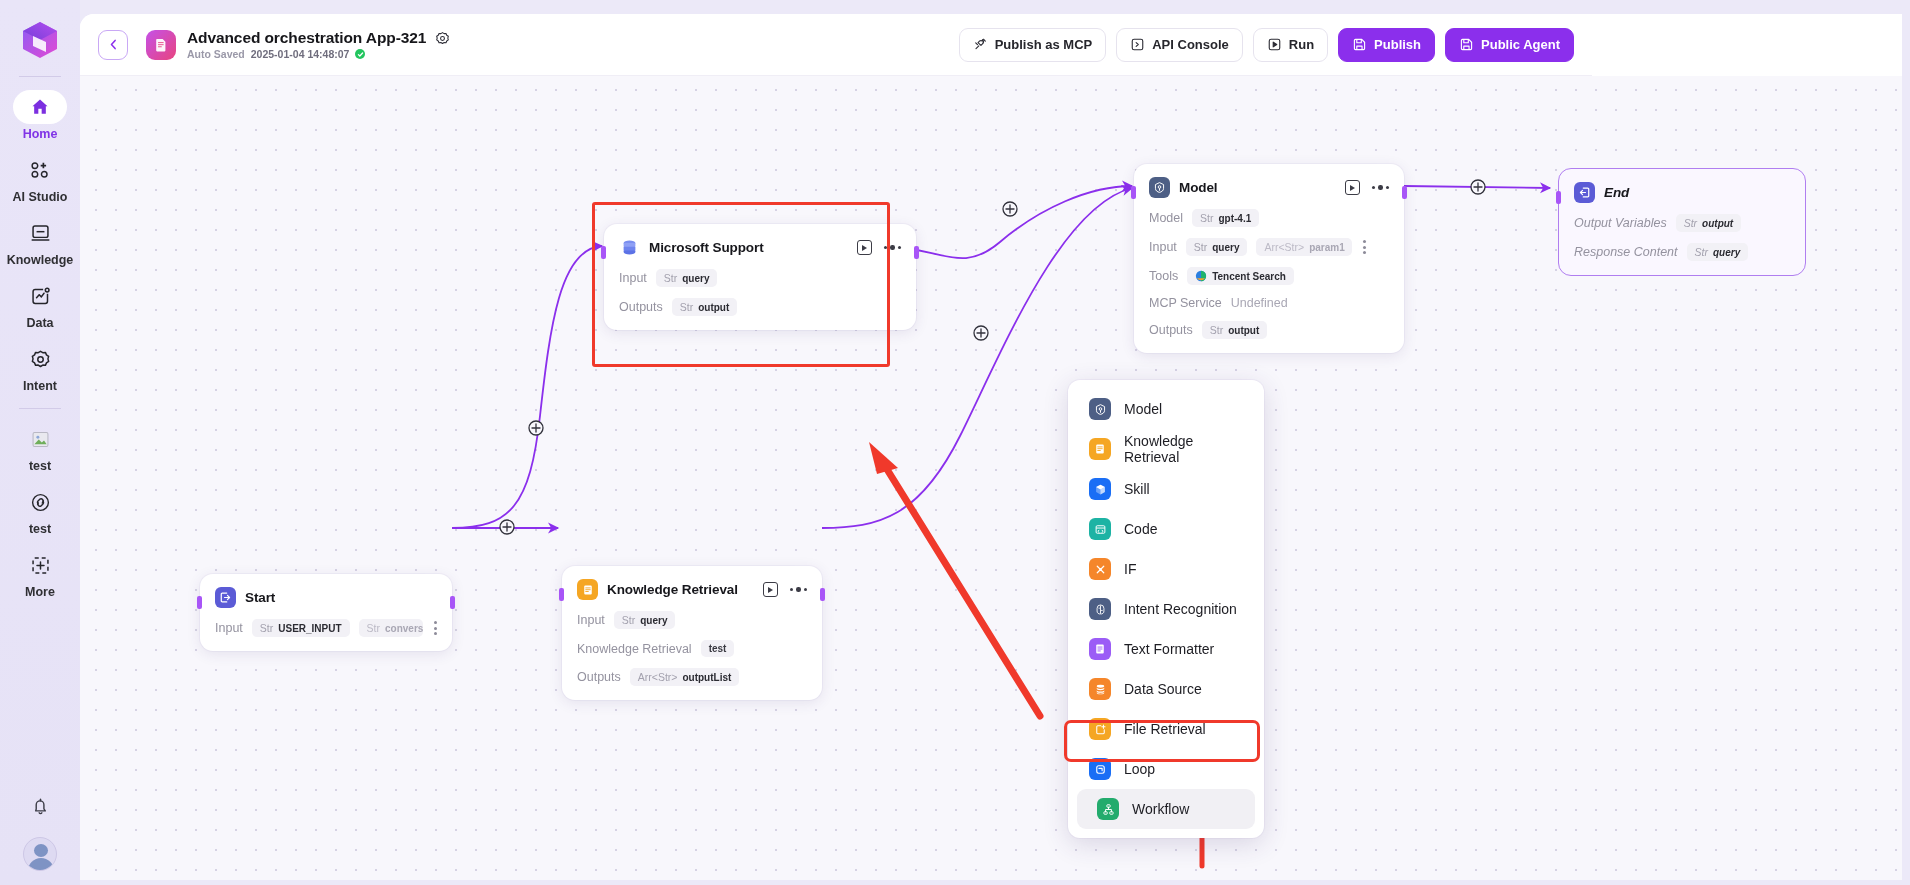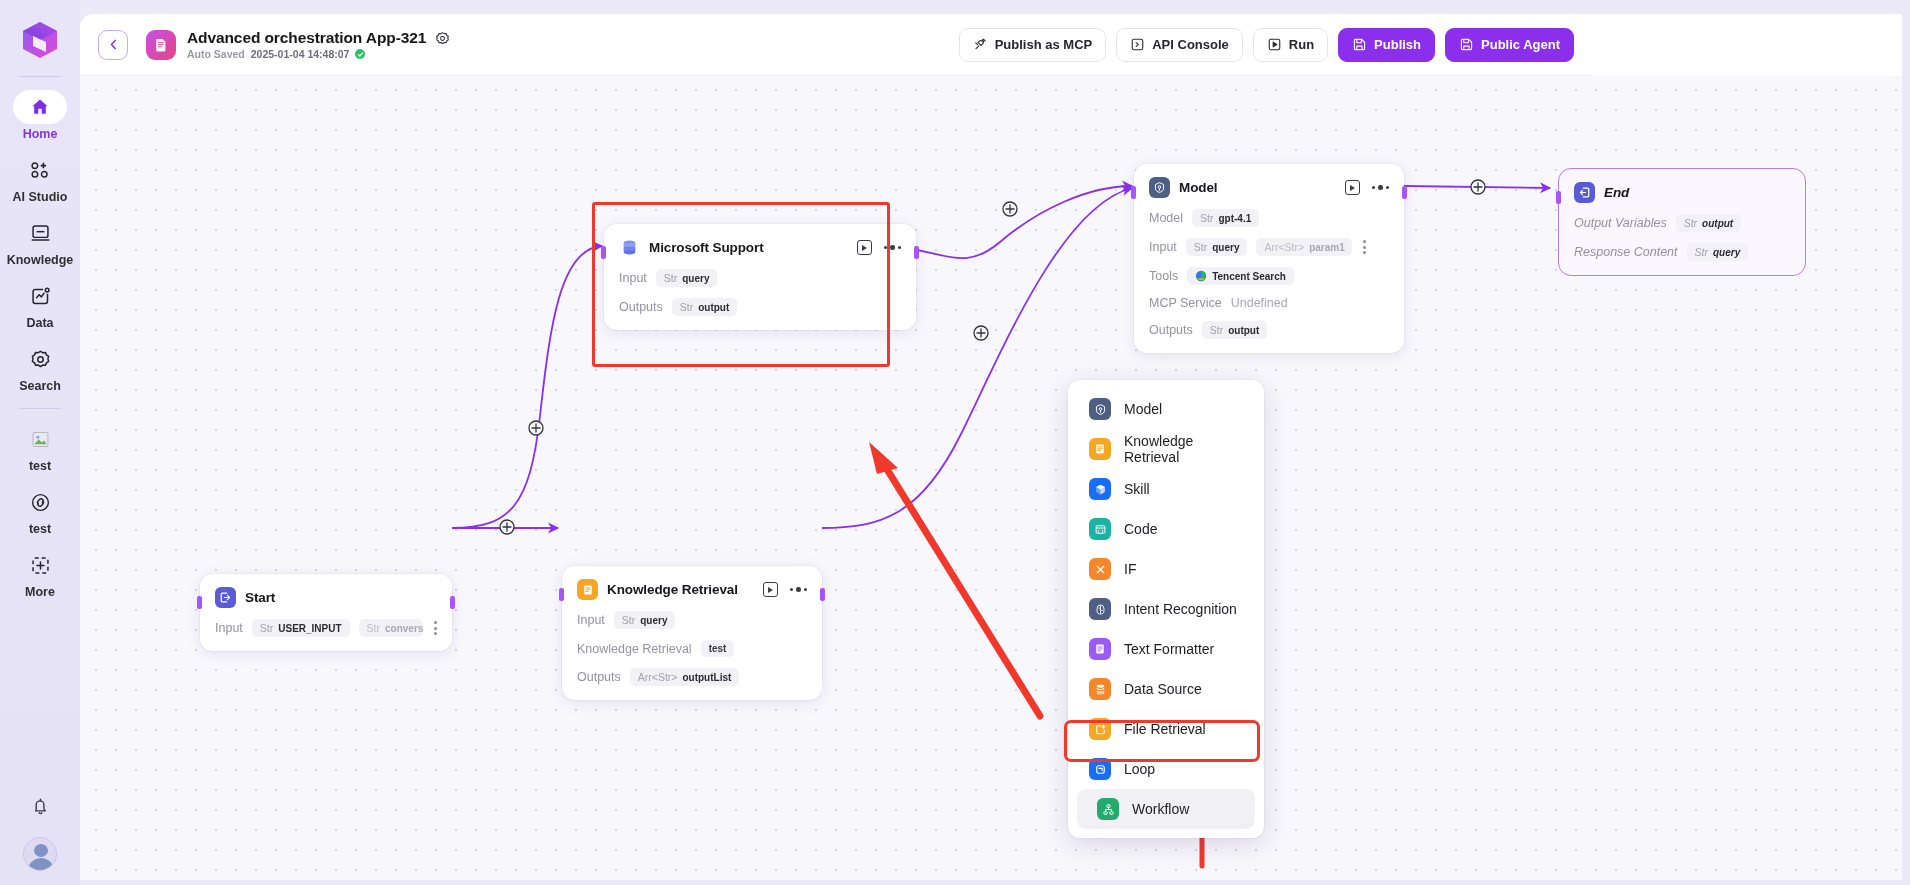--- a/index.html
+++ b/index.html
@@ -224,21 +224,21 @@
     <span class="nav-label">Data</span>
   </div>
 
   <div class="nav-item">
     <div class="nav-ico">
       <svg width="21" height="21" viewBox="0 0 24 24" fill="none" stroke="#25252b" stroke-width="1.7">
         <path d="M12 2.6 l2.6 1.6 3 -.3 1.2 2.8 2.5 1.7 -.8 2.9 .8 2.9 -2.5 1.7 -1.2 2.8 -3 -.3 -2.6 1.6 -2.6 -1.6 -3 .3 -1.2 -2.8 -2.5 -1.7 .8 -2.9 -.8 -2.9 2.5 -1.7 1.2 -2.8 3 .3 Z" stroke-linejoin="round"></path>
         <circle cx="12" cy="12" r="3.1"></circle>
       </svg>
     </div>
-    <span class="nav-label">Search</span>
+    <span class="nav-label">Intent</span>
   </div>
 
   <div class="side-div"></div>
 
   <div class="nav-item">
     <div class="nav-ico">
       <svg width="21" height="21" viewBox="0 0 24 24">
         <rect x="3.5" y="4" width="17" height="16" rx="1.6" fill="#e9e9ef" stroke="#b9b8c4" stroke-width="1.2"></rect>
         <circle cx="9" cy="9.5" r="1.7" fill="#8ca7d8"></circle>
         <path d="M5 17.5 L10 12 L13.5 15.5 L16 13 L19 17.5 Z" fill="#6fae5a"></path>

